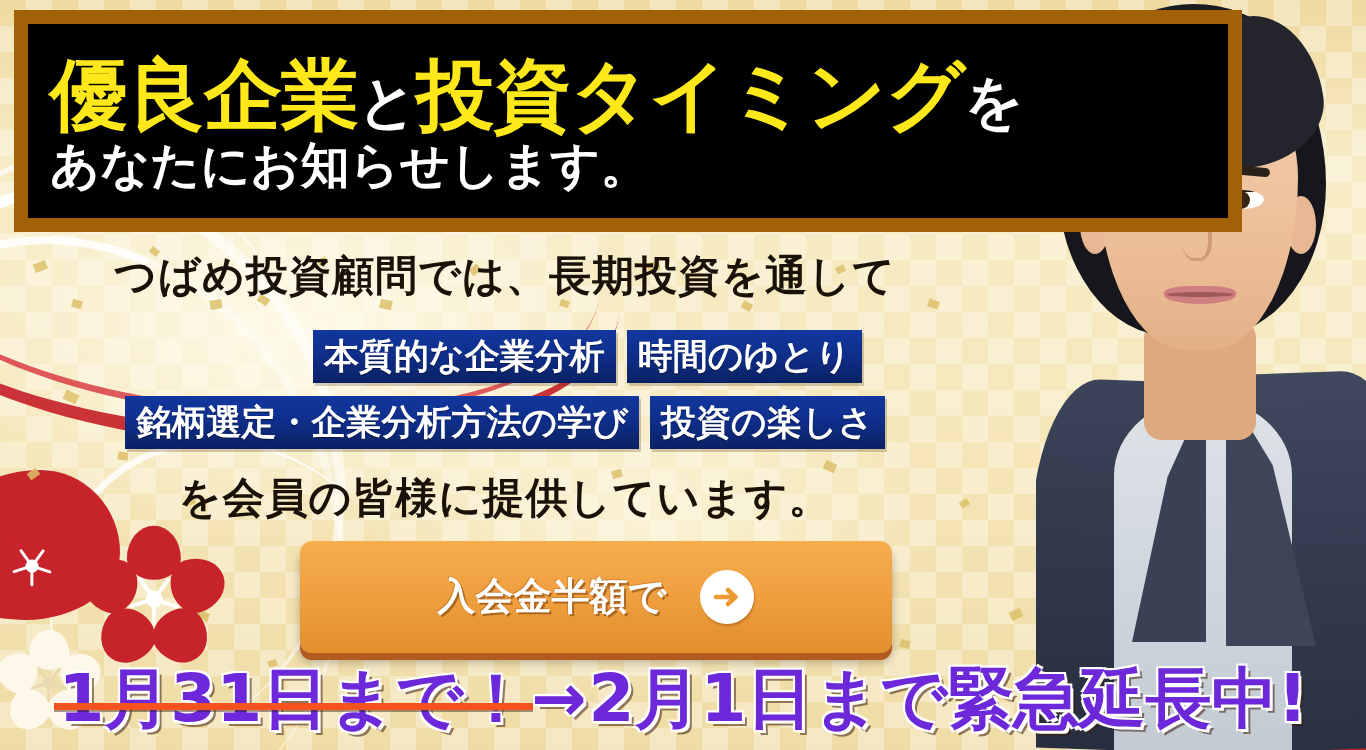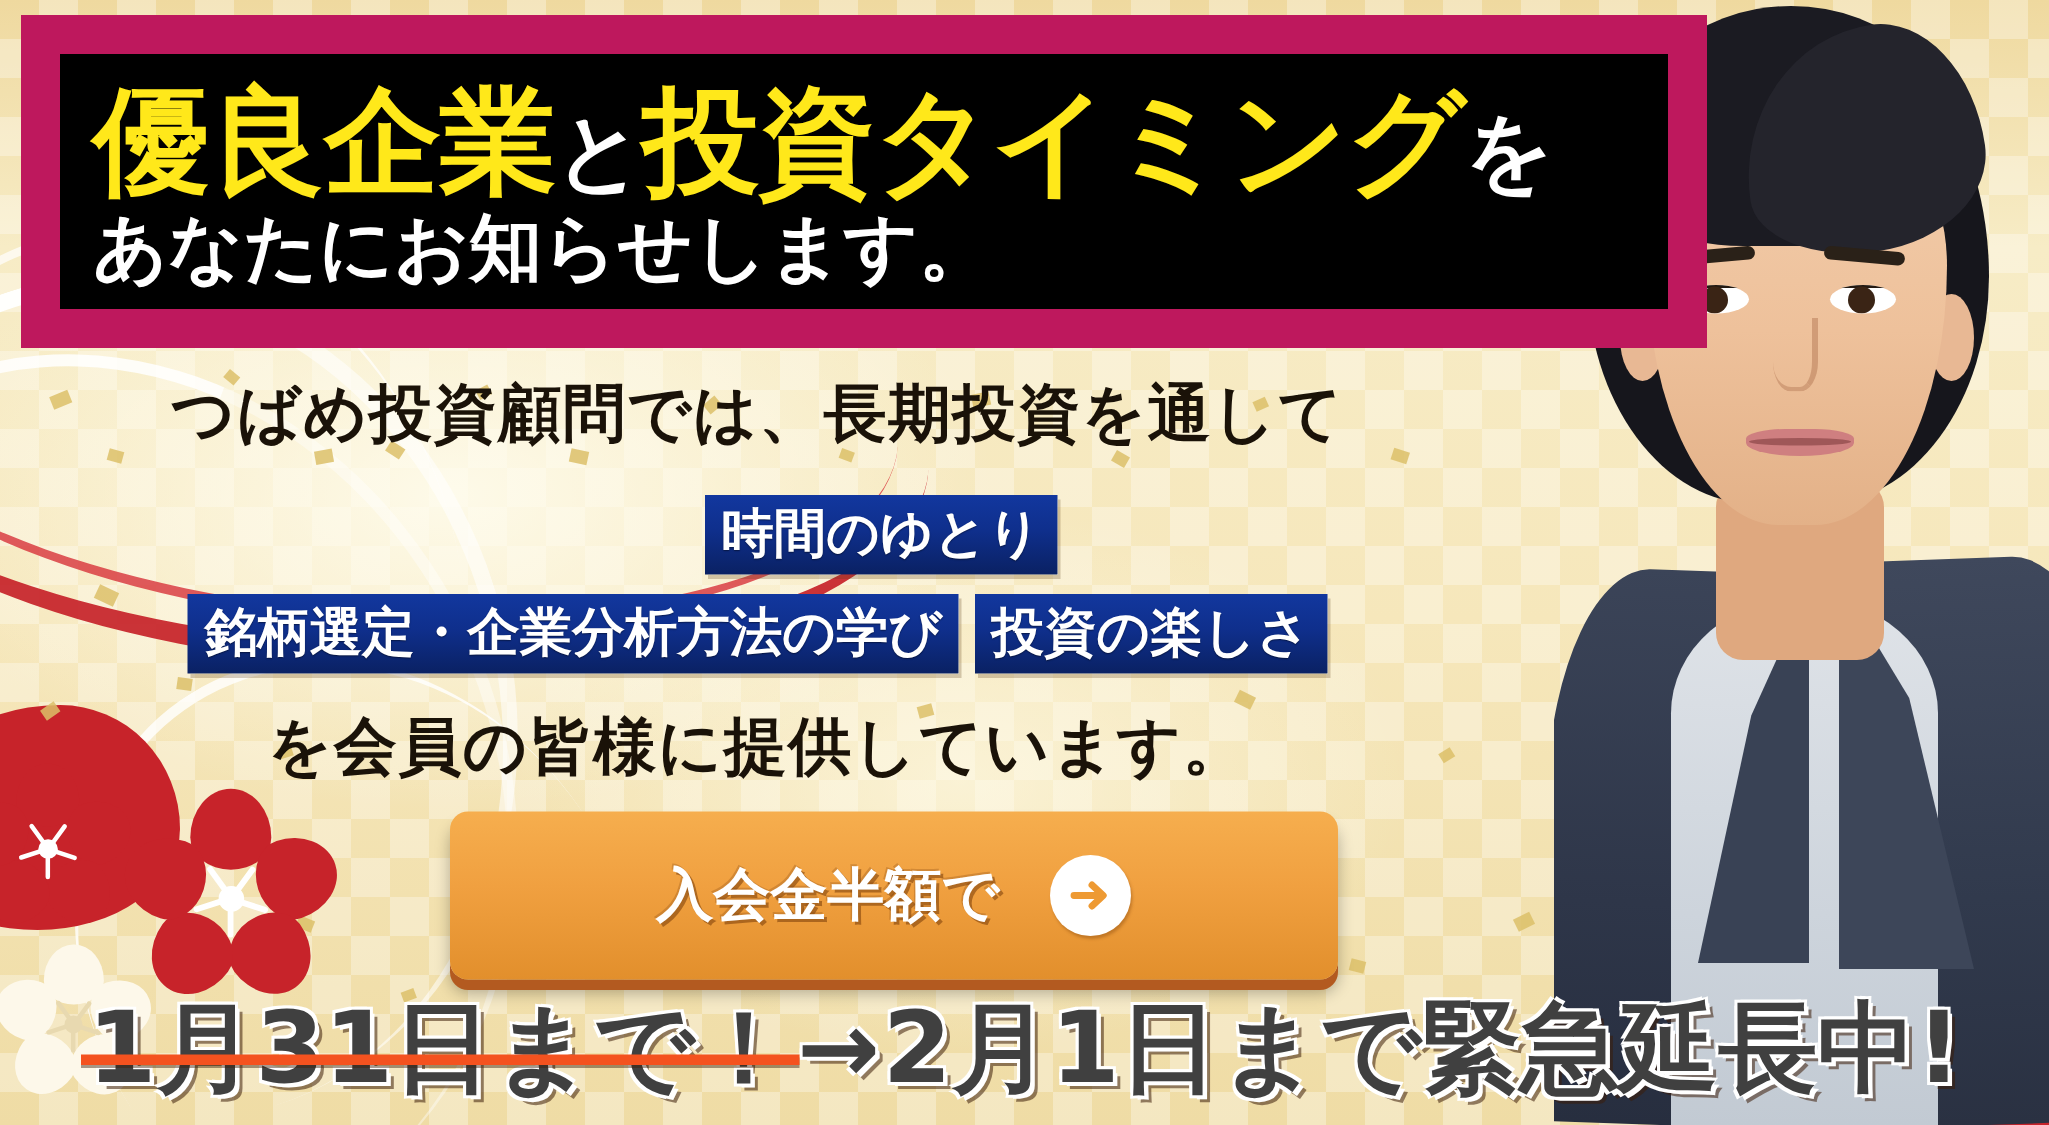--- a/index.html
+++ b/index.html
@@ -86,23 +86,23 @@
   .blossom .core{
     width:14%;height:14%;border-radius:50%;
     transform:translate(-50%,-50%);transform-origin:50% 50%;
   }
   .blossom .stamen{
     width:3%;height:22%;border-radius:2px;transform-origin:50% 100%;
   }
 
   
   .headline-frame{
-    position:absolute;left:14px;top:10px;width:1124px;height:222px;
-    background:#be185d;
-    box-sizing:border-box;padding:26px;
+    position:absolute;left:14px;top:10px;width:1228px;height:222px;
+    background:#a16207;
+    box-sizing:border-box;padding:14px;
   }
   .headline-box{
     width:100%;height:100%;background:#000;
     box-sizing:border-box;
     padding:6px 0 0 22px;
     display:flex;flex-direction:column;justify-content:center;
   }
   .hl-line1{
     font-family:"DejaVu Sans","Liberation Sans",sans-serif;
     font-size:78px;font-weight:bold;line-height:1.0;
@@ -179,21 +179,21 @@
   }
   .cta-arrow svg{display:block;}
 
   
   .deadline{
     position:absolute;left:0;top:666px;width:1366px;
     text-align:center;
     font-family:"DejaVu Sans","Liberation Sans",sans-serif;
     font-weight:bold;
     font-size:66px;line-height:1;
-    color:#404040;
+    color:#6d28d9;
     white-space:nowrap;
     text-shadow:
       3px 3px 0 #ffffff, -2px -2px 0 #ffffff,
       2px -2px 0 #ffffff, -2px 2px 0 #ffffff,
       5px 5px 0 rgba(60,30,10,.55);
   }
   .deadline .old{position:relative;}
   .deadline .old::after{
     content:"";position:absolute;left:-4px;right:-4px;top:56%;
     height:7px;background:#f4521f;
@@ -418,20 +418,21 @@
   <div class="headline-frame">
     <div class="headline-box">
       <div class="hl-line1" id="headline-line1"><span class="hl-y">優良企業</span><span class="hl-w">と</span><span class="hl-y">投資タイミング</span><span class="hl-w">を</span></div>
       <div class="hl-line2">あなたにお知らせします。</div>
     </div>
   </div>
 
   <div class="sub-line">つばめ投資顧問では、長期投資を通して</div>
 
   <div class="badge-row badge-row-1" id="badge-row-1">
+      <div class="badge">本質的な企業分析</div>
       <div class="badge">時間のゆとり</div>
     </div>
   <div class="badge-row badge-row-2" id="badge-row-2">
       <div class="badge">銘柄選定・企業分析方法の学び</div>
       <div class="badge">投資の楽しさ</div>
     </div>
 
   <div class="close-line">を会員の皆様に提供しています。</div>
 
   <div class="cta">

